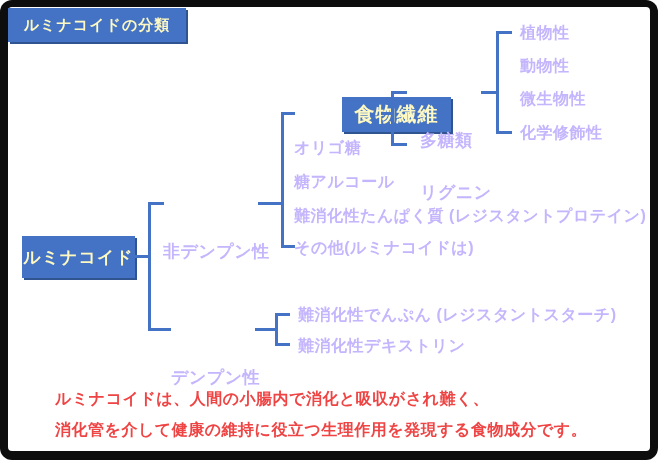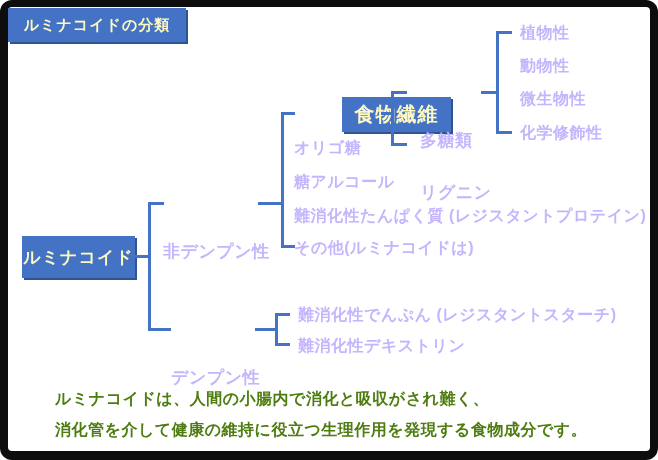--- a/index.html
+++ b/index.html
@@ -69,21 +69,21 @@
     font-size: 16px;
     line-height: 20px;
     white-space: nowrap;
     letter-spacing: 0.5px;
   }
   .lbl-node { font-size: 17px; line-height: 21px; margin-top: 48px; }
 
   .caption {
     position: absolute;
     left: 55px; top: 383px;
-    color: #4d7c0f;                 
+    color: #ef4444;                 
     font-weight: bold;
     font-size: 16px;
     line-height: 31px;
     white-space: nowrap;
     letter-spacing: 0.5px;
   }
 </style>
 </head>
 <body>
 

